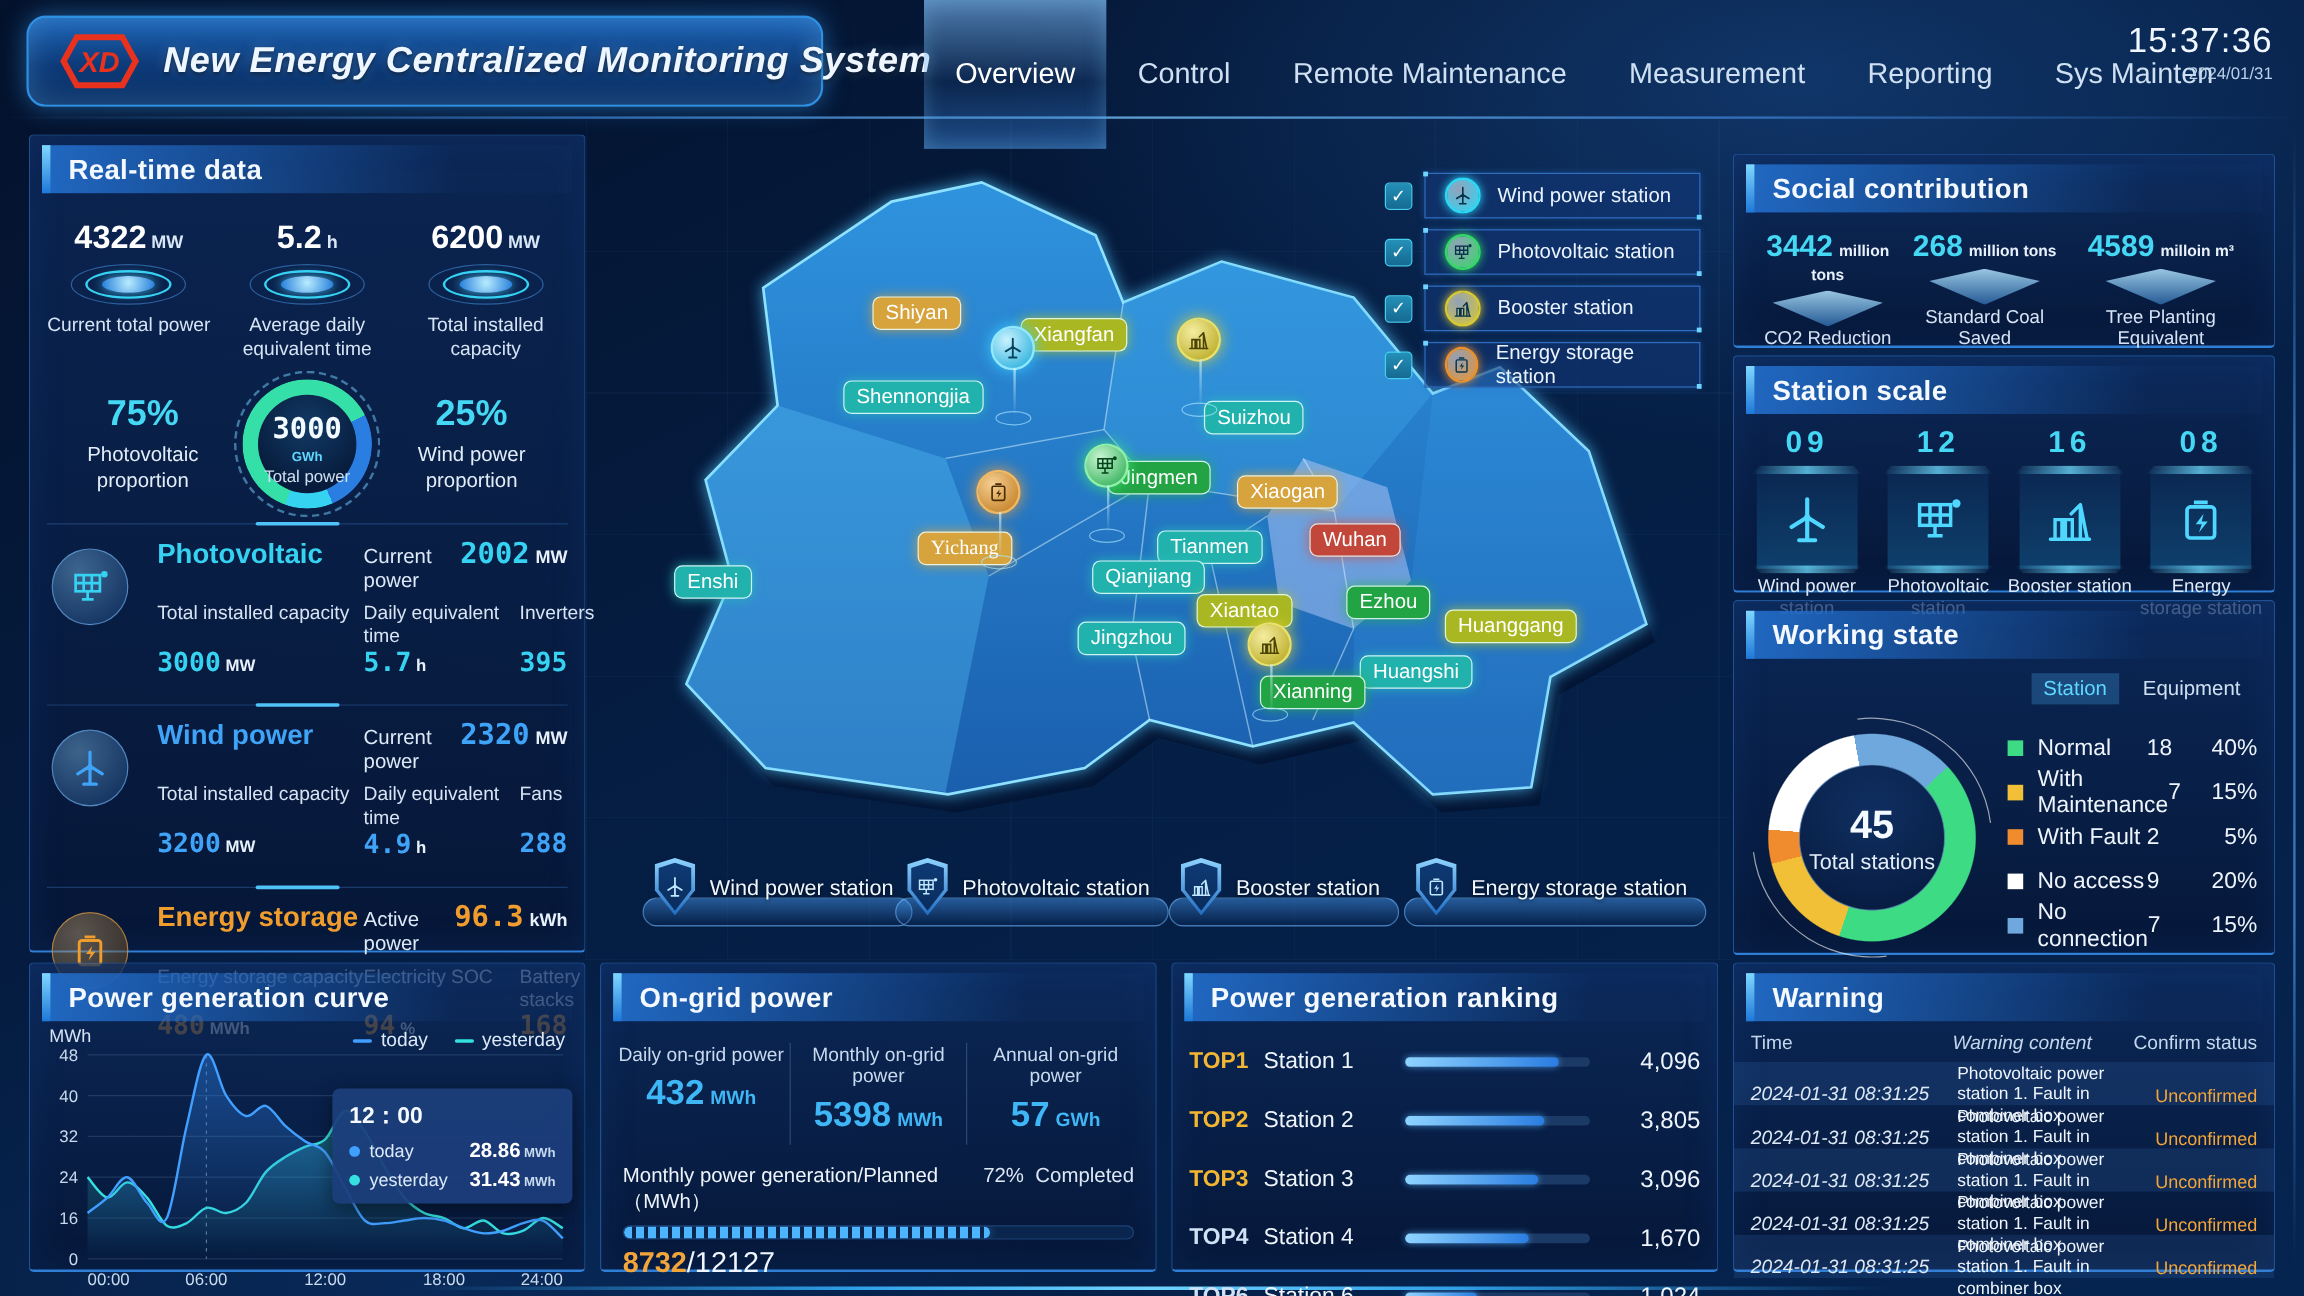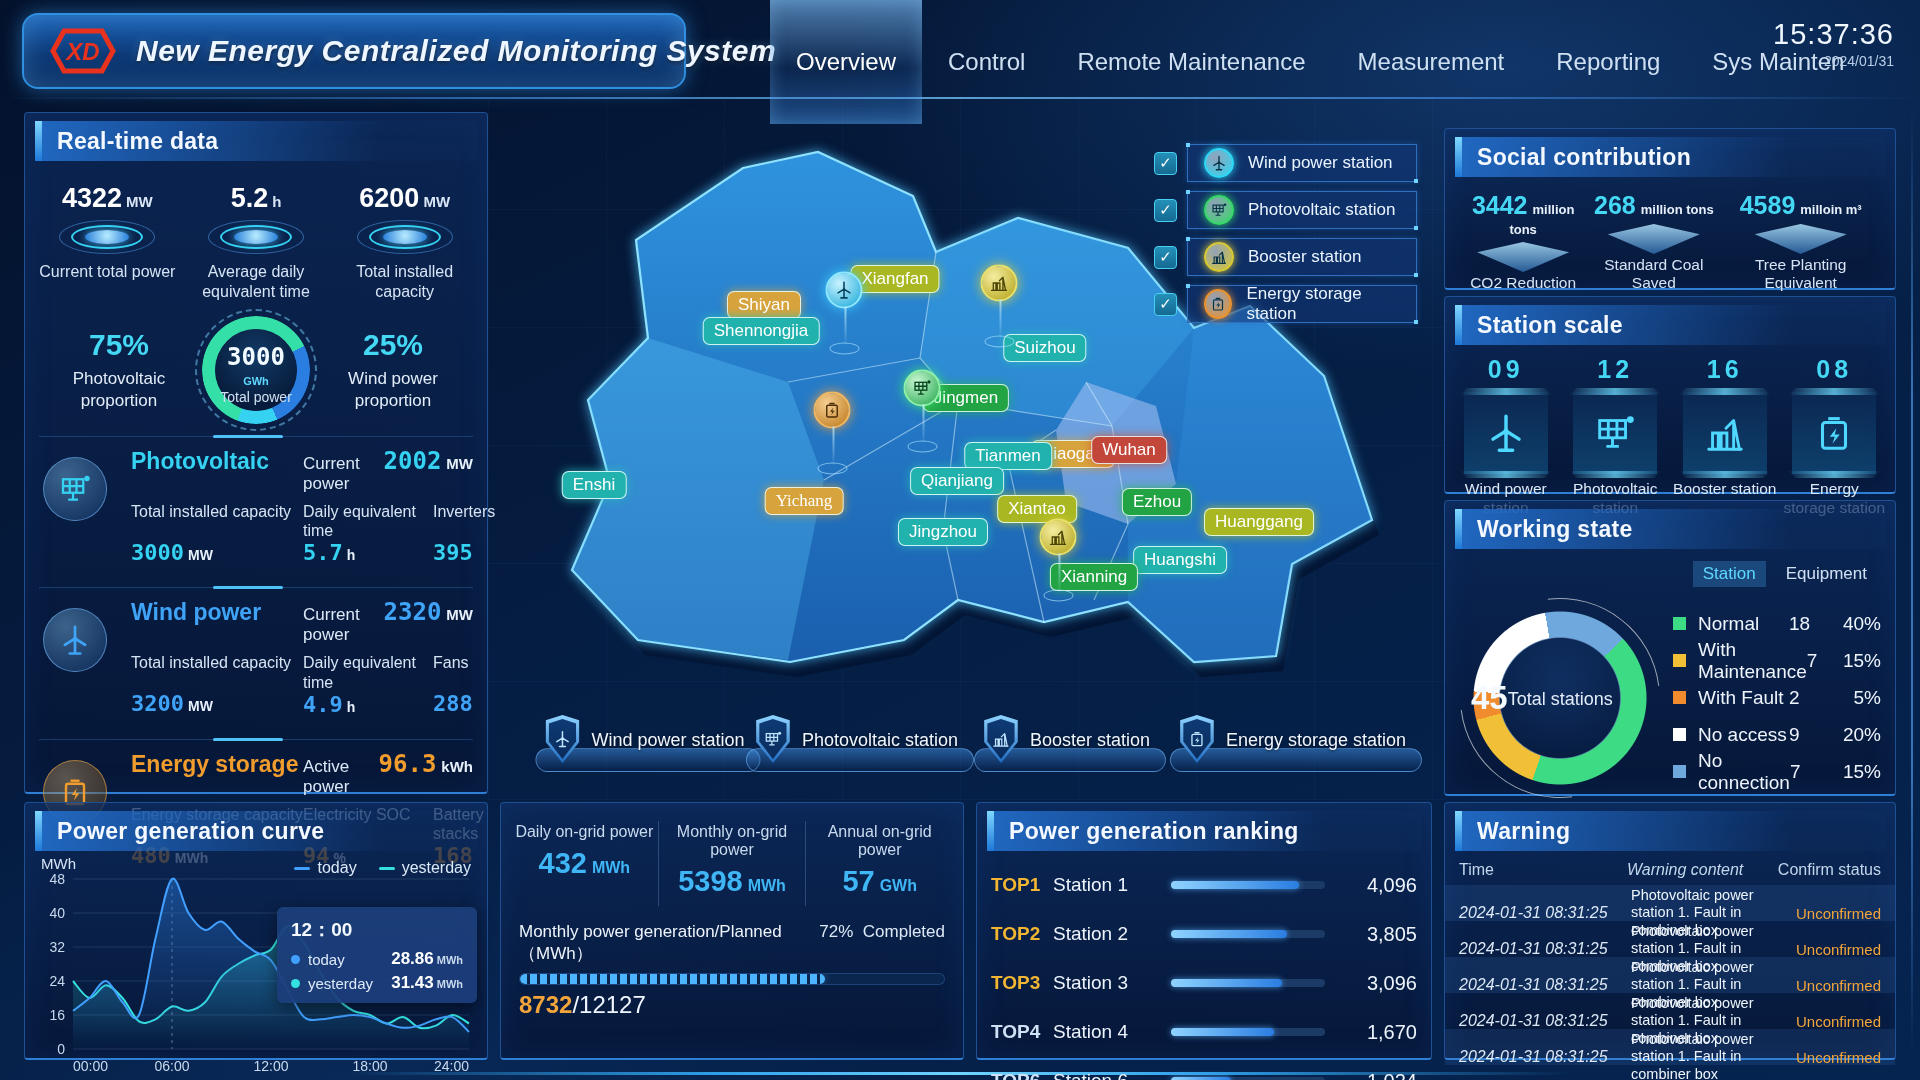--- a/index.html
+++ b/index.html
@@ -96,21 +96,21 @@
   .rt-cell-unit { font-size:14px; font-weight:700; color:#e8f1fb; margin-left:4px; }
 
   
   .map-area { position:absolute; left:488px; top:100px; width:956px; height:700px;
     background:
       repeating-linear-gradient(0deg,rgba(80,140,220,.05) 0 1px,transparent 1px 118px),
       repeating-linear-gradient(90deg,rgba(80,140,220,.05) 0 1px,transparent 1px 118px); }
   .map-svg { position:absolute; inset:0; }
   .city { position:absolute; transform:translate(-50%,-50%); padding:3px 10px; border-radius:7px;
     border:1.5px solid rgba(235,255,255,.85); font-size:17px; color:#fff; white-space:nowrap; cursor:pointer; }
-  .city.gold  { background:#d7a33c; box-shadow:0 0 10px rgba(215,163,60,.8);margin-top:44px; }
+  .city.gold  { background:#d7a33c; box-shadow:0 0 10px rgba(215,163,60,.8); }
   .city.olive { background:#a9b822; box-shadow:0 0 10px rgba(180,195,40,.8); }
   .city.teal  { background:#22b2ae; box-shadow:0 0 10px rgba(40,190,185,.8); }
   .city.green { background:#22a344; box-shadow:0 0 10px rgba(40,180,80,.8); }
   .city.red   { background:#c2463a; box-shadow:0 0 10px rgba(210,80,60,.8); }
   .marker { position:absolute; transform:translate(-50%,-50%); width:37px; height:37px; border-radius:50%;
     display:flex; align-items:center; justify-content:center; cursor:pointer; z-index:3; }
   .marker svg { width:21px; height:21px; }
   .marker::after { content:""; position:absolute; top:100%; left:50%; width:2px; height:40px;
     background:linear-gradient(180deg,rgba(200,240,255,.7),transparent); }
   .marker::before { content:""; position:absolute; top:calc(100% + 36px); left:50%; transform:translateX(-50%);
@@ -173,21 +173,21 @@
   .ws-tab.active { background:rgba(70,160,230,.3); color:#5fd8ff; }
   .donut-wrap { position:absolute; left:26px; top:108px; width:178px; height:178px; }
   .donut-wrap::before,.donut-wrap::after { content:""; position:absolute; inset:-11px; border-radius:50%;
     border:1.5px solid transparent; border-top-color:rgba(255,255,255,.6); }
   .donut-wrap::before { transform:rotate(38deg); } .donut-wrap::after { transform:rotate(218deg); }
   .donut { position:absolute; inset:0; border-radius:50%;
     -webkit-mask:radial-gradient(circle,transparent 0 60px,#000 61px 86px,transparent 87px);
     mask:radial-gradient(circle,transparent 0 60px,#000 61px 86px,transparent 87px); }
   .donut-inner { position:absolute; inset:28px; border-radius:50%; border:1px solid rgba(140,190,240,.4);
     background:radial-gradient(circle at 50% 35%,rgba(30,80,150,.35),rgba(6,22,54,.2)); }
-  .donut-center { position:absolute; inset:0; display:flex; flex-direction:row; align-items:center; }
+  .donut-center { position:absolute; inset:0; display:flex; flex-direction:column; align-items:center; justify-content:center; }
   .donut-total { font-size:33px; font-weight:800; color:#f4faff; }
   .donut-total-label { font-size:18px; color:#e2edf9; margin-top:2px; }
   .ws-legend { position:absolute; left:228px; right:14px; top:104px; }
   .ws-leg-row { display:flex; align-items:center; height:37px; }
   .ws-sq { width:13px; height:13px; margin-right:12px; flex:0 0 auto; }
   .ws-leg-label { font-size:19px; color:#eef4fc; flex:1; }
   .ws-leg-count { width:40px; font-size:19px; color:#eef4fc; text-align:left; }
   .ws-leg-pct { width:52px; font-size:19px; color:#eef4fc; text-align:right; }
 
   
@@ -754,20 +754,23 @@
     <div class="curve-tooltip">
       <div class="tt-time">12：00</div>
       <div id="tt-rows">
           <div class="tt-row"><span class="tt-dot" style="background:#41a0ff"></span>today<span class="tt-val">28.86<span class="tt-unit">MWh</span></span></div>
           <div class="tt-row"><span class="tt-dot" style="background:#35e0e0"></span>yesterday<span class="tt-val">31.43<span class="tt-unit">MWh</span></span></div>
         </div>
     </div>
   </section>
 
   <section class="panel" style="left:500px; top:802px; width:464px; height:258px;">
+    <div class="panel-header">
+      <span class="panel-title">On-grid power</span>
+    </div>
     <div class="og-stats" id="og-stats">
         <div class="og-stat">
           <div class="og-label">Daily on-grid power</div>
           <div class="og-value">432<span class="og-unit">MWh</span></div>
         </div>
         <div class="og-stat">
           <div class="og-label">Monthly on-grid power</div>
           <div class="og-value">5398<span class="og-unit">MWh</span></div>
         </div>
         <div class="og-stat">

